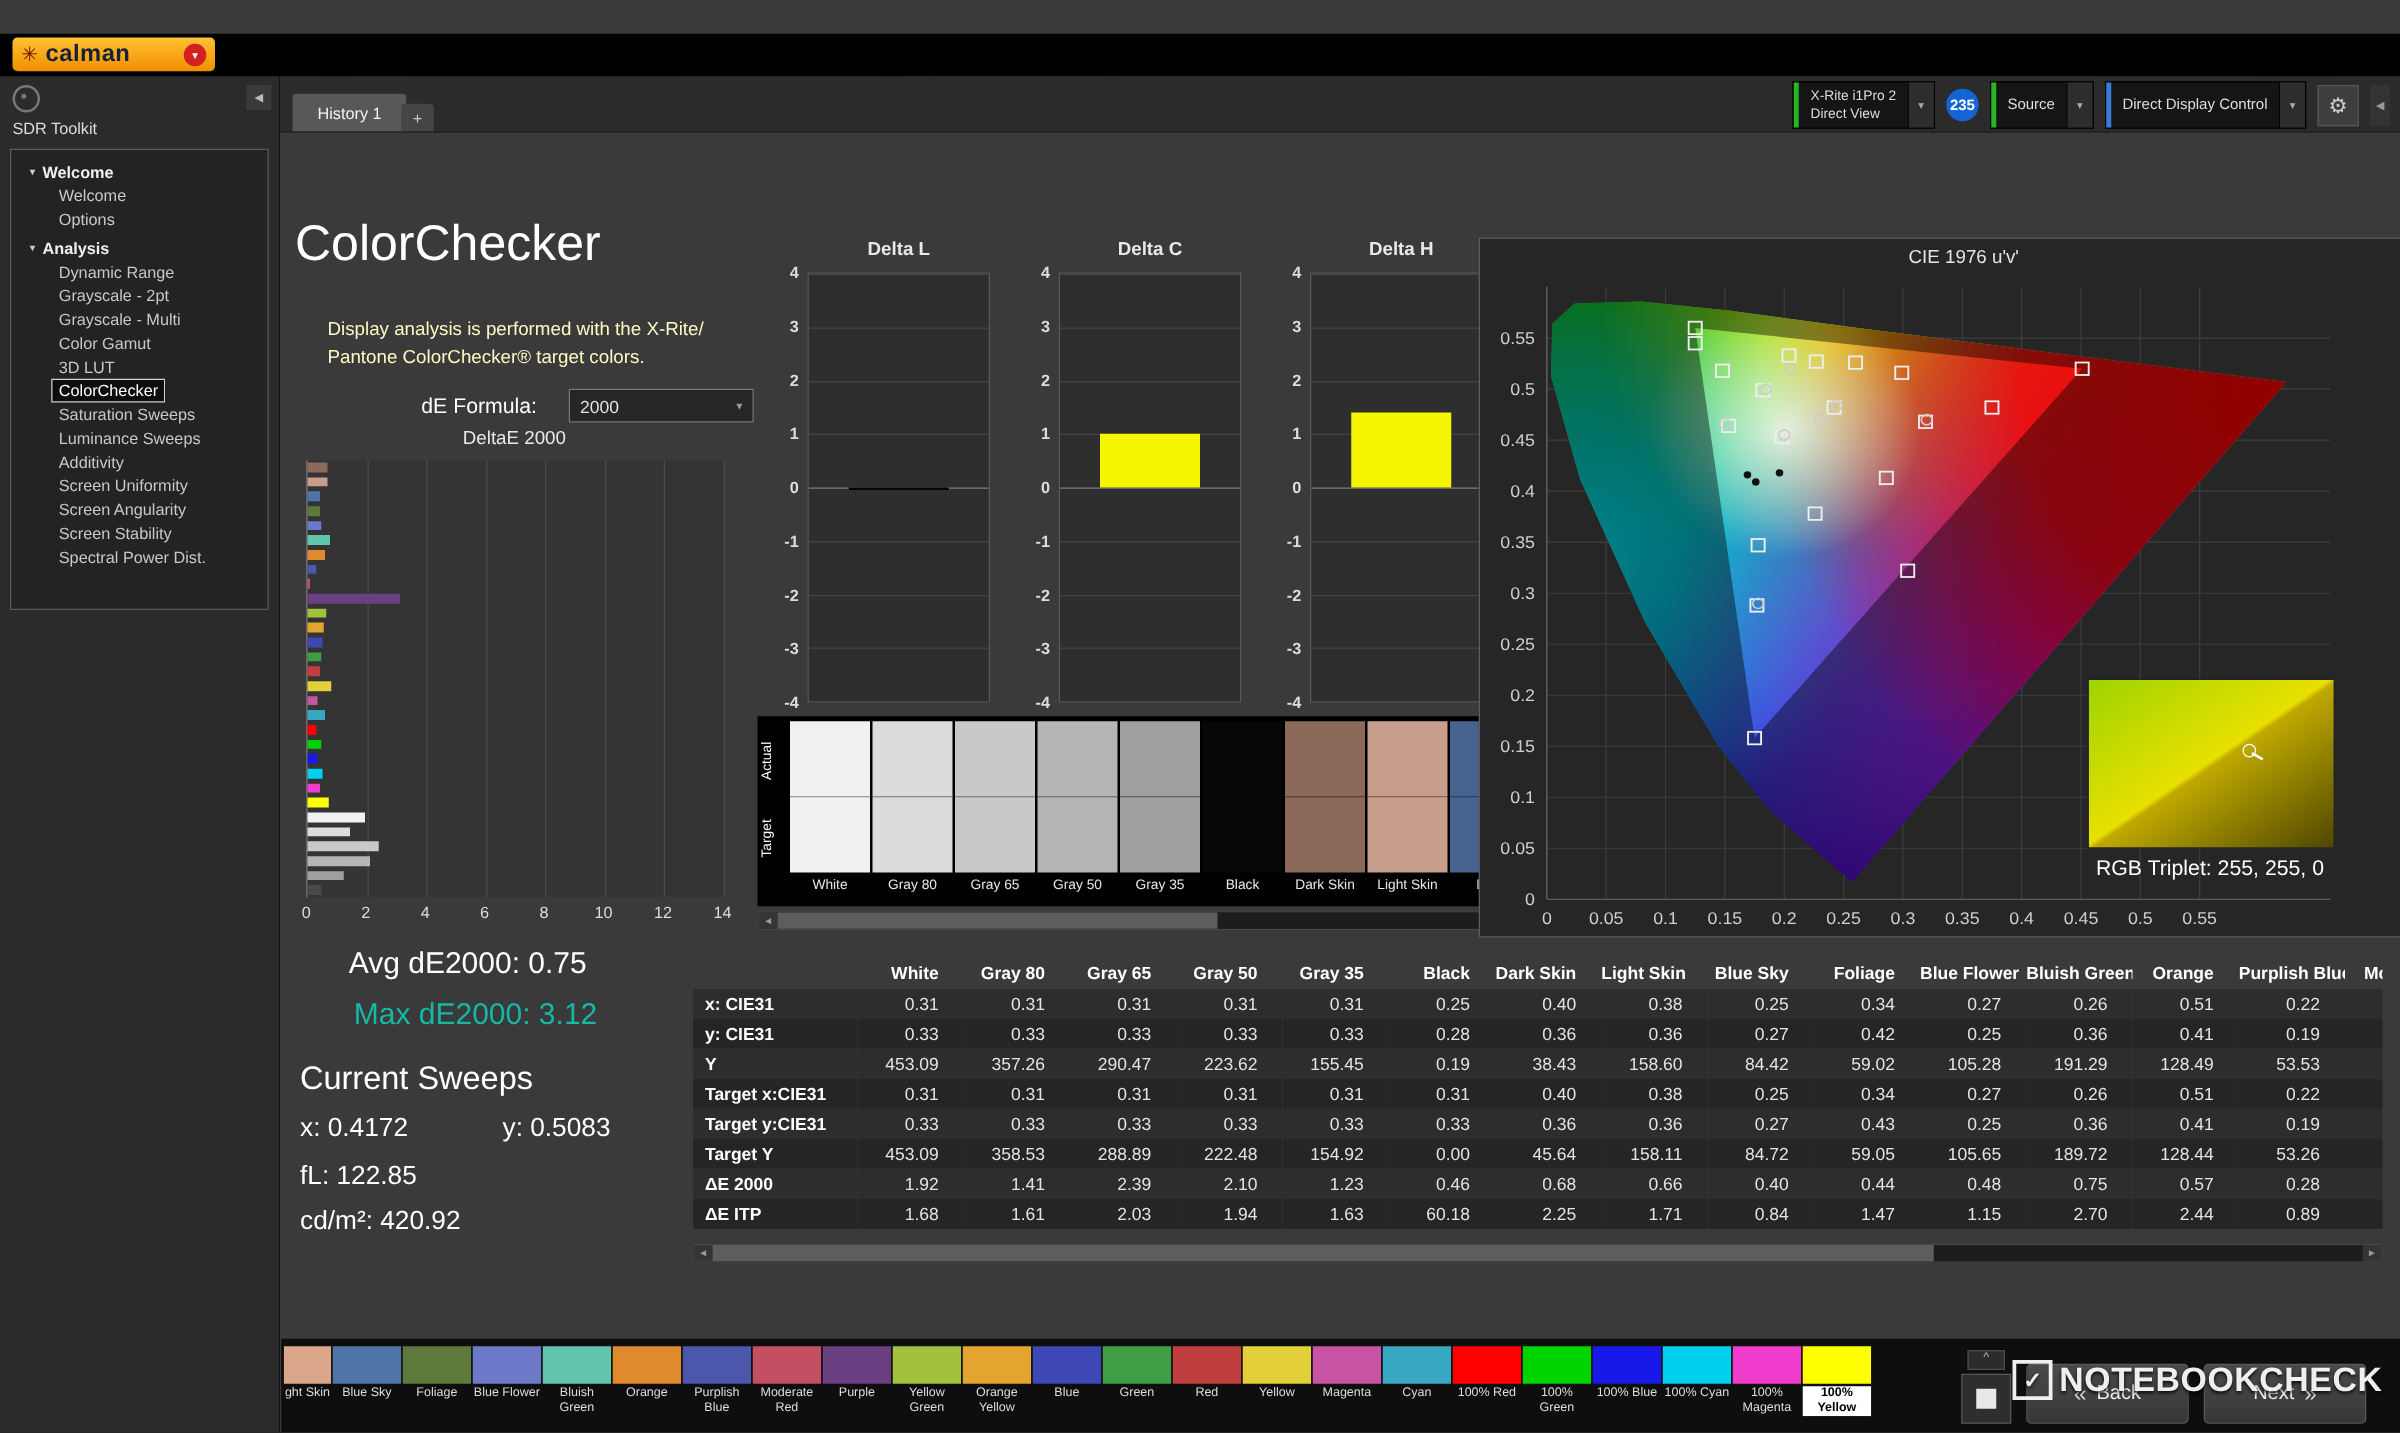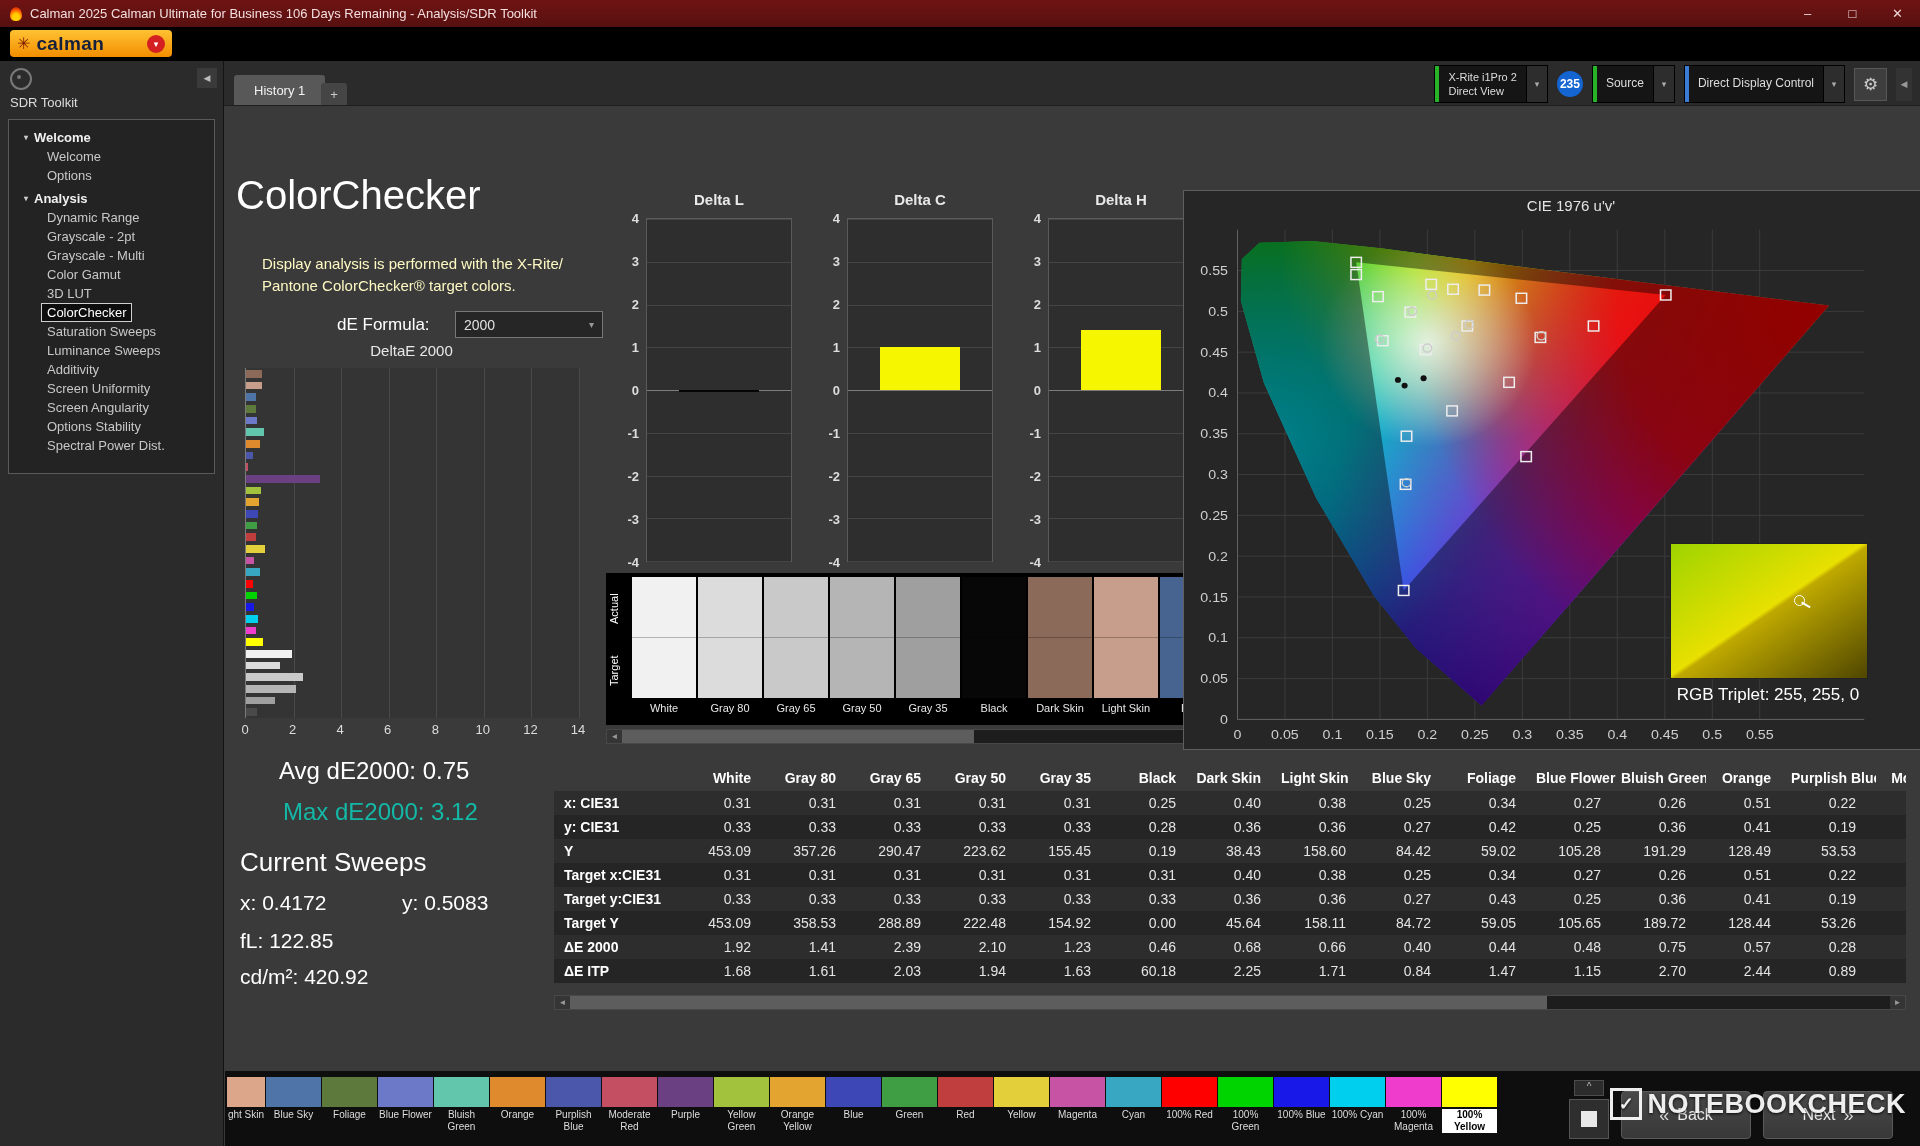--- a/index.html
+++ b/index.html
@@ -38,21 +38,21 @@
   .badge{width:26px;height:26px;border-radius:50%;background:#1464d2;color:#fff;font-size:12px;font-weight:bold;
          display:flex;align-items:center;justify-content:center;}
   .iconbtn{width:33px;height:33px;background:#3e3e3e;border:1px solid #575757;color:#ccc;display:flex;align-items:center;justify-content:center;font-size:17px;box-sizing:border-box;}
   .collapse-right{width:16px;height:33px;background:#333;color:#999;display:flex;align-items:center;justify-content:center;font-size:9px;}
   
   .sidebar{position:absolute;left:0;top:61px;width:224px;bottom:0;background:#2b2b2b;border-right:1px solid #141414;box-sizing:border-box;z-index:8;}
   .sb-round{position:absolute;left:10px;top:7px;width:18px;height:18px;border:2px solid #787878;border-radius:50%;}
   .sb-round::after{content:"";position:absolute;left:5px;top:5px;width:4px;height:4px;background:#787878;border-radius:50%;}
   .sb-collapse{position:absolute;right:6px;top:7px;width:20px;height:20px;background:#3a3a3a;color:#bbb;font-size:9px;display:flex;align-items:center;justify-content:center;}
   .sb-title{position:absolute;left:10px;top:34px;color:#ddd;font-size:13px;}
-  .tree{position:absolute;left:8px;right:8px;top:58px;border:1px solid #5a5a5a;background:#232323;padding:4px 0 18px;}
+  .tree{position:absolute;left:8px;right:8px;top:58px;border:1px solid #5a5a5a;background:#232323;padding:4px 0 32px;}
   .tree-sec{padding:6px 4px 2px 15px;color:#f0f0f0;font-size:13px;font-weight:bold;}
   .tree-sec .tri{font-size:8px;margin-right:6px;color:#ccc;vertical-align:2px;}
   .tree-item{padding:2px 4px 2px 33px;color:#c8c8c8;font-size:13px;}
   .tree-item span{padding:1px 5px;}
   .tree-item.sel span{background:#0d0d0d;box-shadow:0 0 0 1px #cfcfcf;color:#fff;}
   
   .main{position:absolute;left:225px;top:105px;right:0;bottom:0;background:#3a3a3a;}
   .cc-title{position:absolute;left:11px;top:68px;font-size:40px;color:#fff;}
   .cc-desc{position:absolute;left:37px;top:148px;width:348px;font-size:15px;color:#fef9c3;line-height:1.45;}
   .def-label{position:absolute;left:112px;top:210px;font-size:17px;color:#fff;}
@@ -133,29 +133,20 @@
   .chev{font-size:18px;color:#ddd;}
   .watermark{position:absolute;right:14px;bottom:26px;z-index:6;color:rgba(255,255,255,.93);font-size:27px;font-weight:bold;
              letter-spacing:.5px;text-shadow:0 1px 3px rgba(0,0,0,.9);display:flex;align-items:center;gap:5px;}
   .wm-box{display:inline-flex;align-items:center;justify-content:center;width:26px;height:26px;border:3px solid rgba(255,255,255,.93);font-size:18px;}
 </style>
 </head>
 <body>
 
 <div class="root">
 
-  <div class="titlebar">
-    <span class="app-icon"></span>
-    <span class="tb-title">Calman 2025 Calman Ultimate for Business 106 Days Remaining  - Analysis/SDR Toolkit</span>
-    <div class="winbtns">
-      <span class="winbtn">–</span>
-      <span class="winbtn">□</span>
-      <span class="winbtn">✕</span>
-    </div>
-  </div>
 
   <div class="logo-row">
     <div class="calman-logo">
       <span class="calman-star">✳</span>
       <span class="calman-text">calman</span>
       <span class="calman-drop">▾</span>
     </div>
   </div>
   <div class="rainbow"></div>
 
@@ -204,21 +195,21 @@
         <div class="tree-item"><span>Grayscale - 2pt</span></div>
         <div class="tree-item"><span>Grayscale - Multi</span></div>
         <div class="tree-item"><span>Color Gamut</span></div>
         <div class="tree-item"><span>3D LUT</span></div>
         <div class="tree-item sel"><span>ColorChecker</span></div>
         <div class="tree-item"><span>Saturation Sweeps</span></div>
         <div class="tree-item"><span>Luminance Sweeps</span></div>
         <div class="tree-item"><span>Additivity</span></div>
         <div class="tree-item"><span>Screen Uniformity</span></div>
         <div class="tree-item"><span>Screen Angularity</span></div>
-        <div class="tree-item"><span>Options Stability</span></div>
+        <div class="tree-item"><span>Screen Stability</span></div>
         <div class="tree-item"><span>Spectral Power Dist.</span></div>
       </div>
   </div>
 
   <div class="main">
     <div class="cc-title">ColorChecker</div>
     <div class="cc-desc">Display analysis is performed with the X-Rite/ Pantone ColorChecker® target colors.</div>
     <div class="def-label">dE Formula:</div>
     <div class="def-select">
       <span>2000</span>

